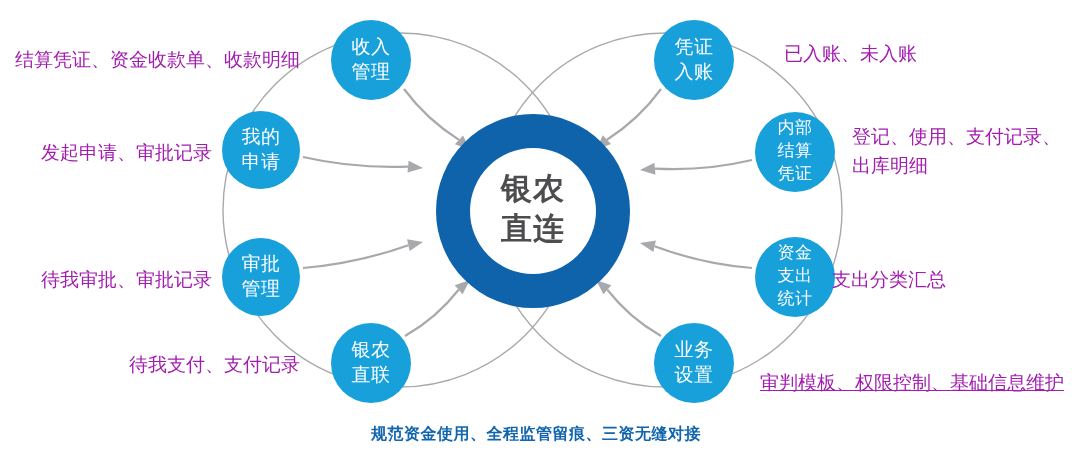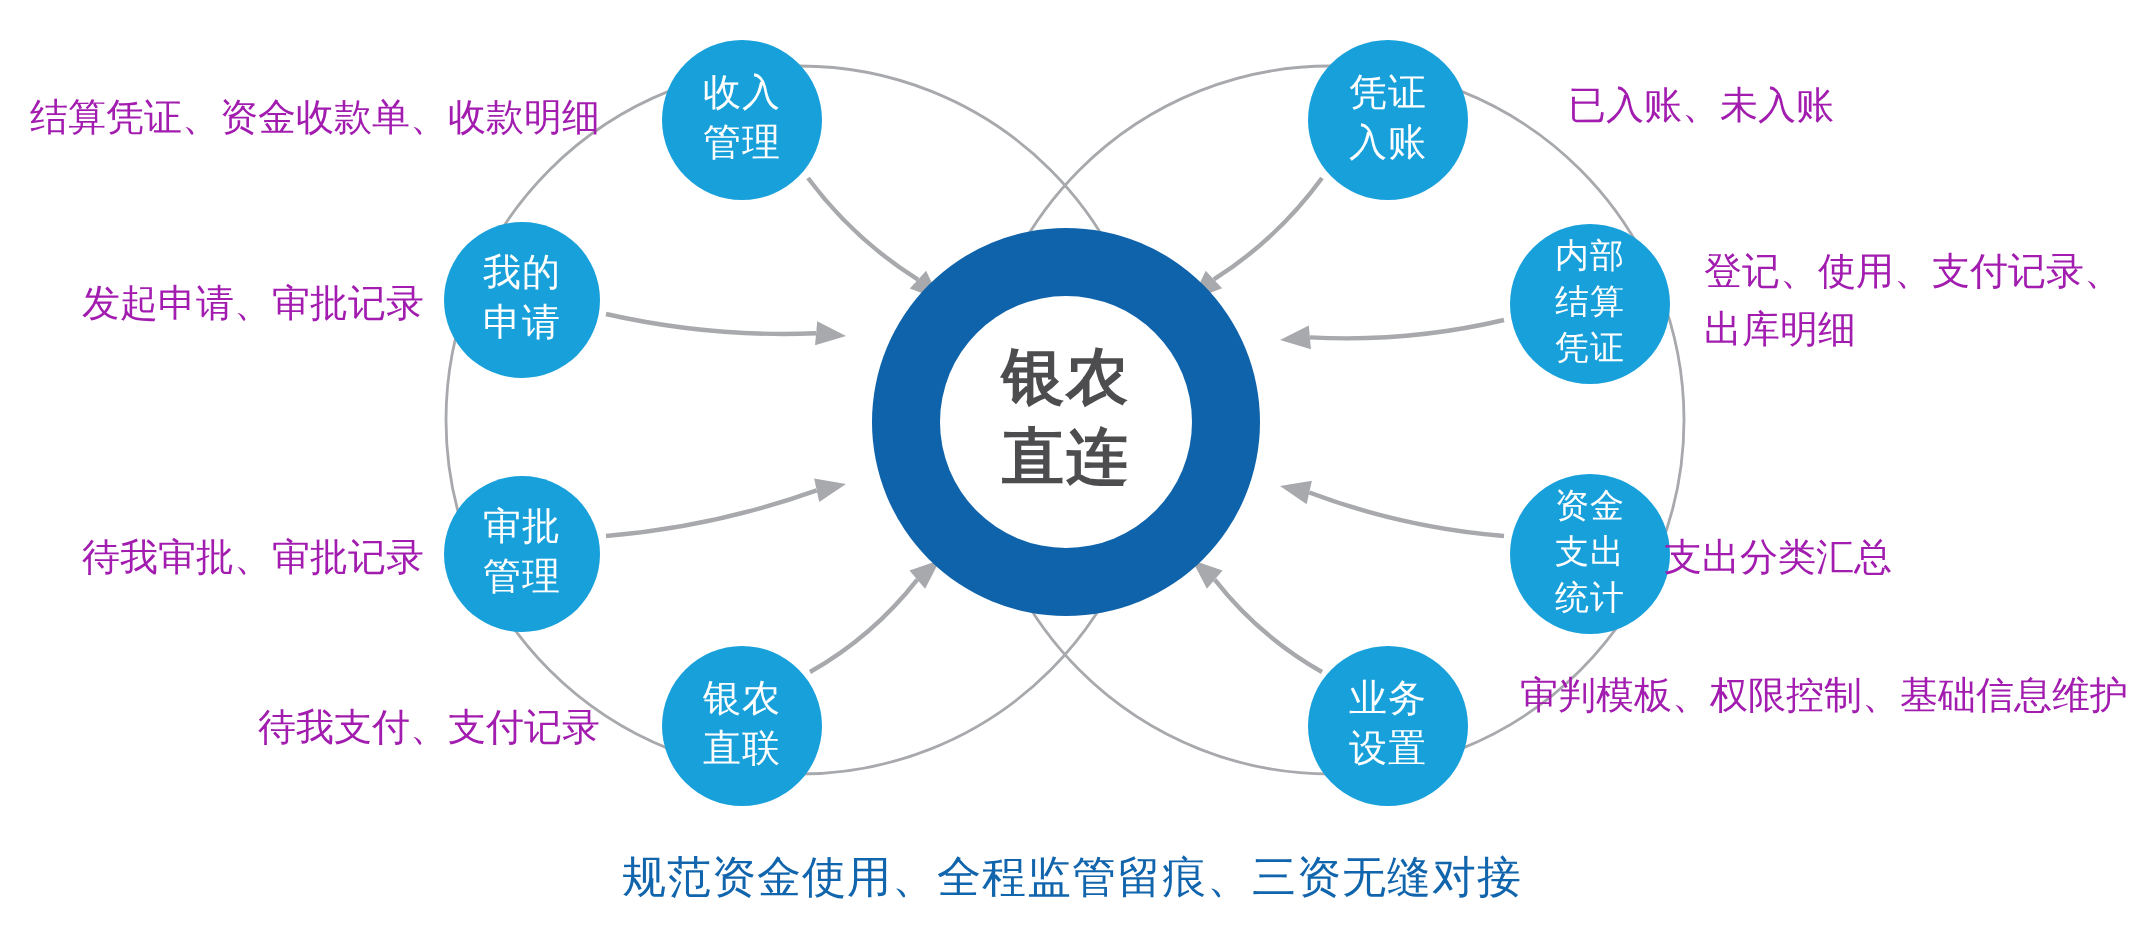--- a/index.html
+++ b/index.html
@@ -74,22 +74,22 @@
   }
   .desc-text.right { text-align: left; }
   .desc-text.left  { text-align: right; }
   #caption {
     position: absolute;
     left: 0;
     right: 0;
     top: 424px;
     text-align: center;
     color: #1165ad;
-    font-size: 22px;
-    font-weight: normal;
+    font-size: 16px;
+    font-weight: bold;
     letter-spacing: 0.5px;
     font-family: "Liberation Sans", "DejaVu Sans", sans-serif;
   }
 </style>
 </head>
 <body>
 
 <svg id="diagram" viewBox="0 0 1072 471" xmlns="http://www.w3.org/2000/svg">
   <g id="bg-circles">
       <circle cx="400" cy="210" r="177" class="bg-circle"></circle>
@@ -167,16 +167,16 @@
 
 <div id="descriptions">
     <div class="desc-text left" style="left: 0px; top: 45px; width: 300px;">结算凭证、资金收款单、收款明细</div>
     <div class="desc-text left" style="left: 0px; top: 138px; width: 212px;">发起申请、审批记录</div>
     <div class="desc-text left" style="left: 0px; top: 265px; width: 212px; font-family: Liberation Serif, serif;">待我审批、审批记录</div>
     <div class="desc-text left" style="left: 110px; top: 350px; width: 190px;">待我支付、支付记录</div>
     <div class="desc-text right" style="left: 760px; top: 39px; width: 240px; margin-left: 24px;">已入账、未入账</div>
     <div class="desc-text right" style="left: 852px; top: 122px; width: 220px;">登记、使用、支付记录、
 出库明细</div>
     <div class="desc-text right" style="left: 832px; top: 265px; width: 200px;">支出分类汇总</div>
-    <div class="desc-text right" style="left: 760px; top: 334px; width: 312px;">审判模板、权限控制、基础信息维护</div>
+    <div class="desc-text right" style="left: 760px; top: 368px; width: 312px; text-decoration: underline;">审判模板、权限控制、基础信息维护</div>
   </div>
 
 <div id="caption">规范资金使用、全程监管留痕、三资无缝对接</div>
 
 </body></html>

